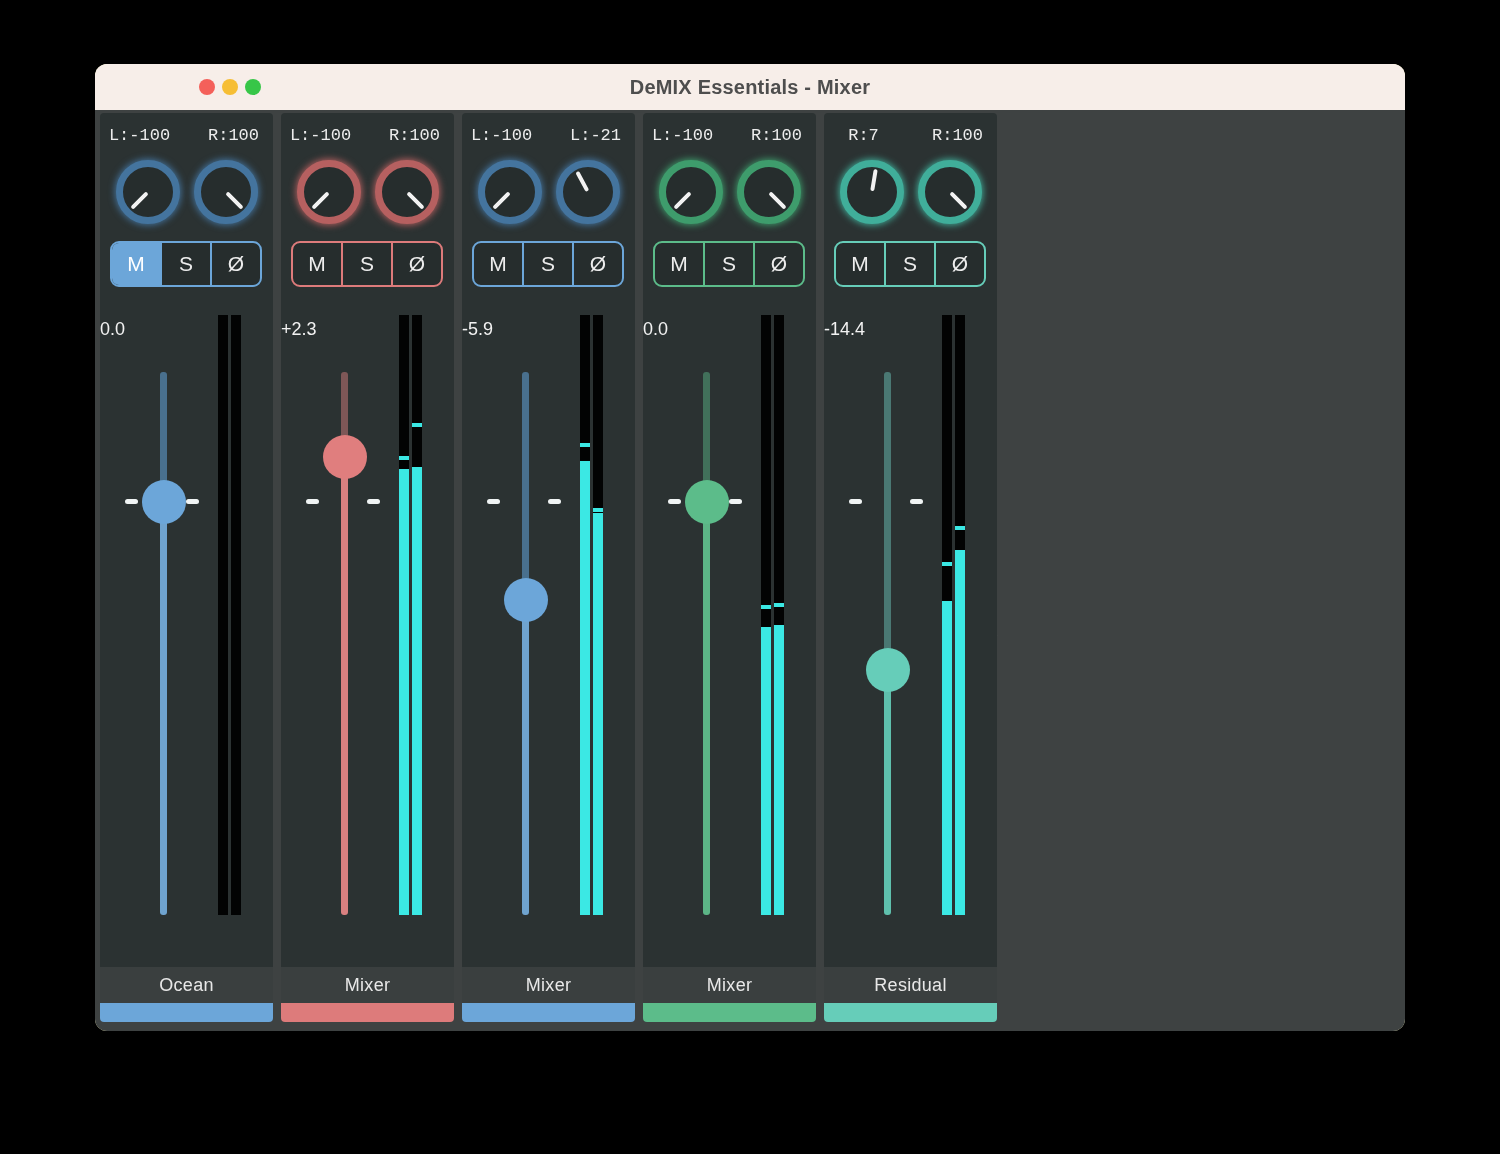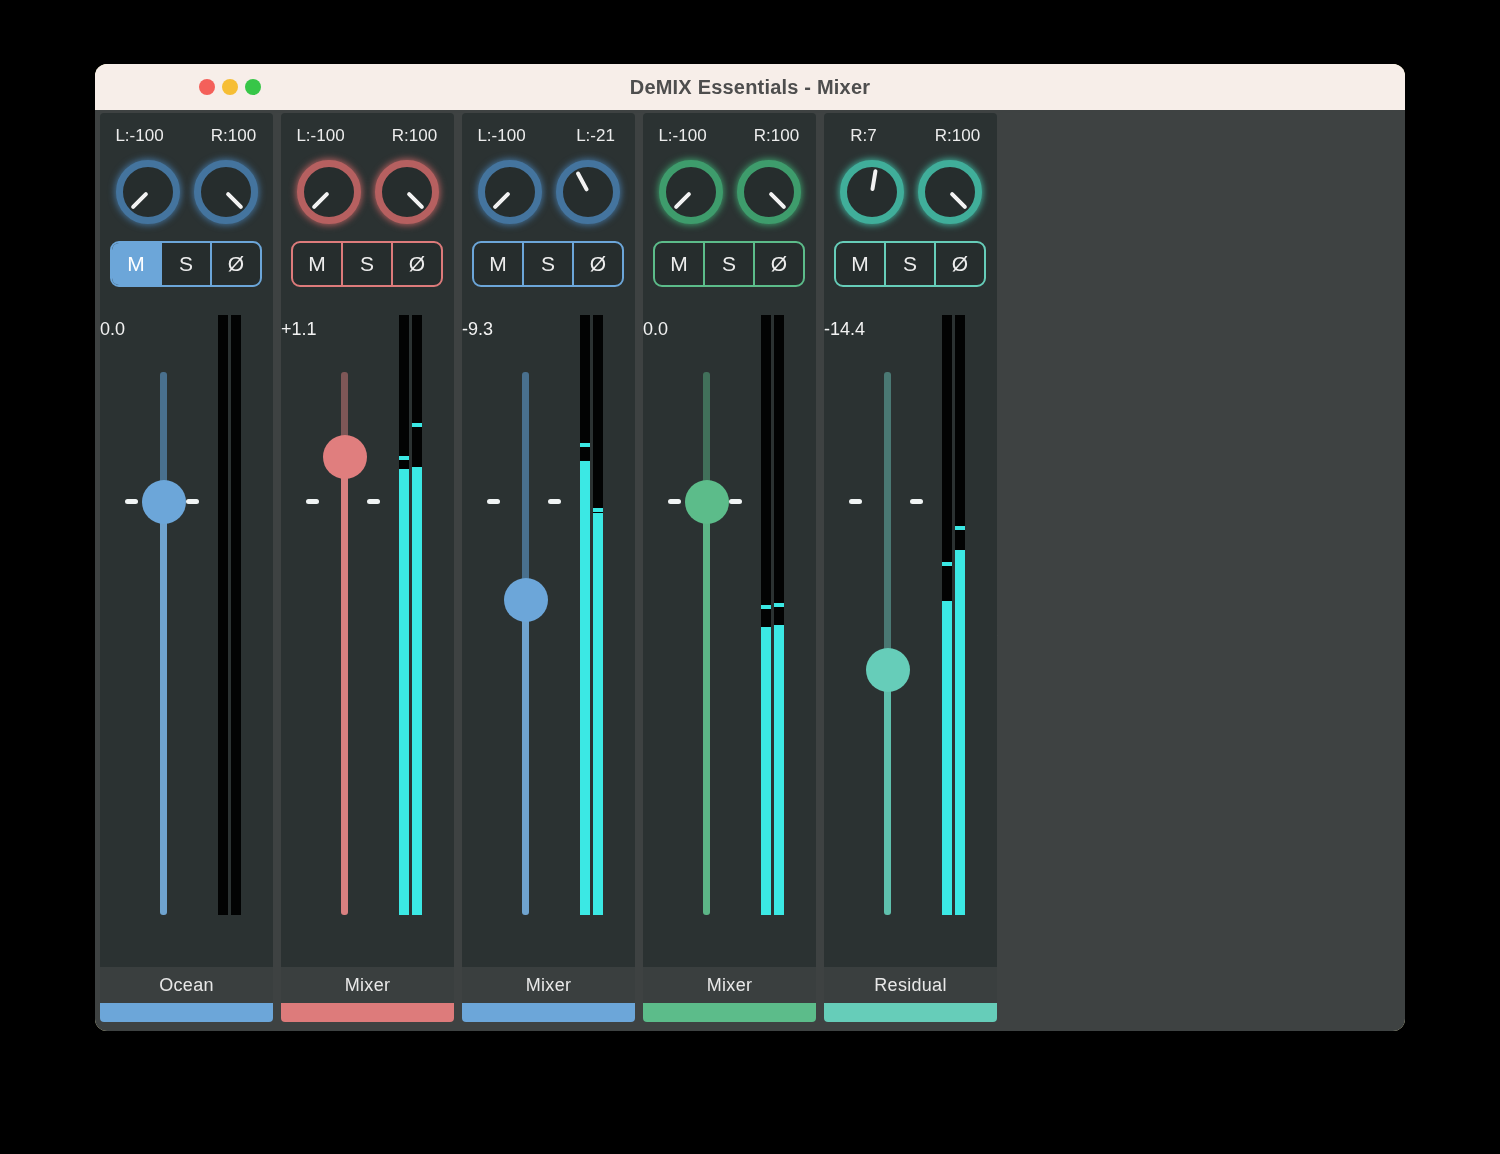--- a/index.html
+++ b/index.html
@@ -24,21 +24,21 @@
     position:absolute; left:750px; top:330px; font-size:232px; line-height:1;
     font-weight:bold; color:#484C4C; user-select:none;
   }
 
   .strips { position:absolute; left:5px; top:3px; }
   .strip {
     position:absolute; top:0; width:173px; height:909px;
     background:#2B3232; border-radius:4px; overflow:hidden;
   }
 
-  .pan-labels { position:absolute; top:13px; left:0; width:100%; display:flex; justify-content:center; gap:31px; }
+  .pan-labels { position:absolute; top:13px; left:0; width:100%; display:flex; justify-content:center; gap:31px;font-family:Liberation Mono, monospace; }
   .pan-labels span { width:63px; text-align:center; font-size:17px; color:#ECECEC; }
 
   .knobs { position:absolute; top:47px; left:0; width:100%; display:flex; justify-content:center; gap:14px; }
   .knob {
     position:relative; width:64px; height:64px; border-radius:50%;
     border:7px solid var(--ring); background:#262D2D;
     box-shadow:0 0 7px 1px var(--ring);
   }
   .knob-rot { position:absolute; inset:0; }
   .knob-pointer {
@@ -153,21 +153,21 @@
         <div class="knob-rot" style="transform: rotate(135deg);">
                 <div class="knob-pointer"></div>
               </div>
       </div>
     </div>
     <div class="msp-group">
       <div class="msp-btn">M</div>
       <div class="msp-btn">S</div>
       <div class="msp-btn">Ø</div>
     </div>
-    <div class="db-label">+1.1</div>
+    <div class="db-label">+2.3</div>
     <div class="tick tick-left"></div>
     <div class="tick tick-right"></div>
     <div class="track-upper" style="top: 259px; height: 85px;"></div>
     <div class="track-lower" style="top: 344px; height: 458px;"></div>
     <div class="fader-handle" style="top: 322px;"></div>
     <div class="meter-bar left">
       <div class="meter-fill" style="top: 154px;"></div>
       <div class="meter-peak" style="top: 141px;"></div>
     </div>
     <div class="meter-bar right">
@@ -192,21 +192,21 @@
         <div class="knob-rot" style="transform: rotate(-28.35deg);">
                 <div class="knob-pointer"></div>
               </div>
       </div>
     </div>
     <div class="msp-group">
       <div class="msp-btn">M</div>
       <div class="msp-btn">S</div>
       <div class="msp-btn">Ø</div>
     </div>
-    <div class="db-label">-9.3</div>
+    <div class="db-label">-5.9</div>
     <div class="tick tick-left"></div>
     <div class="tick tick-right"></div>
     <div class="track-upper" style="top: 259px; height: 228px;"></div>
     <div class="track-lower" style="top: 487px; height: 315px;"></div>
     <div class="fader-handle" style="top: 465px;"></div>
     <div class="meter-bar left">
       <div class="meter-fill" style="top: 146px;"></div>
       <div class="meter-peak" style="top: 128px;"></div>
     </div>
     <div class="meter-bar right">

